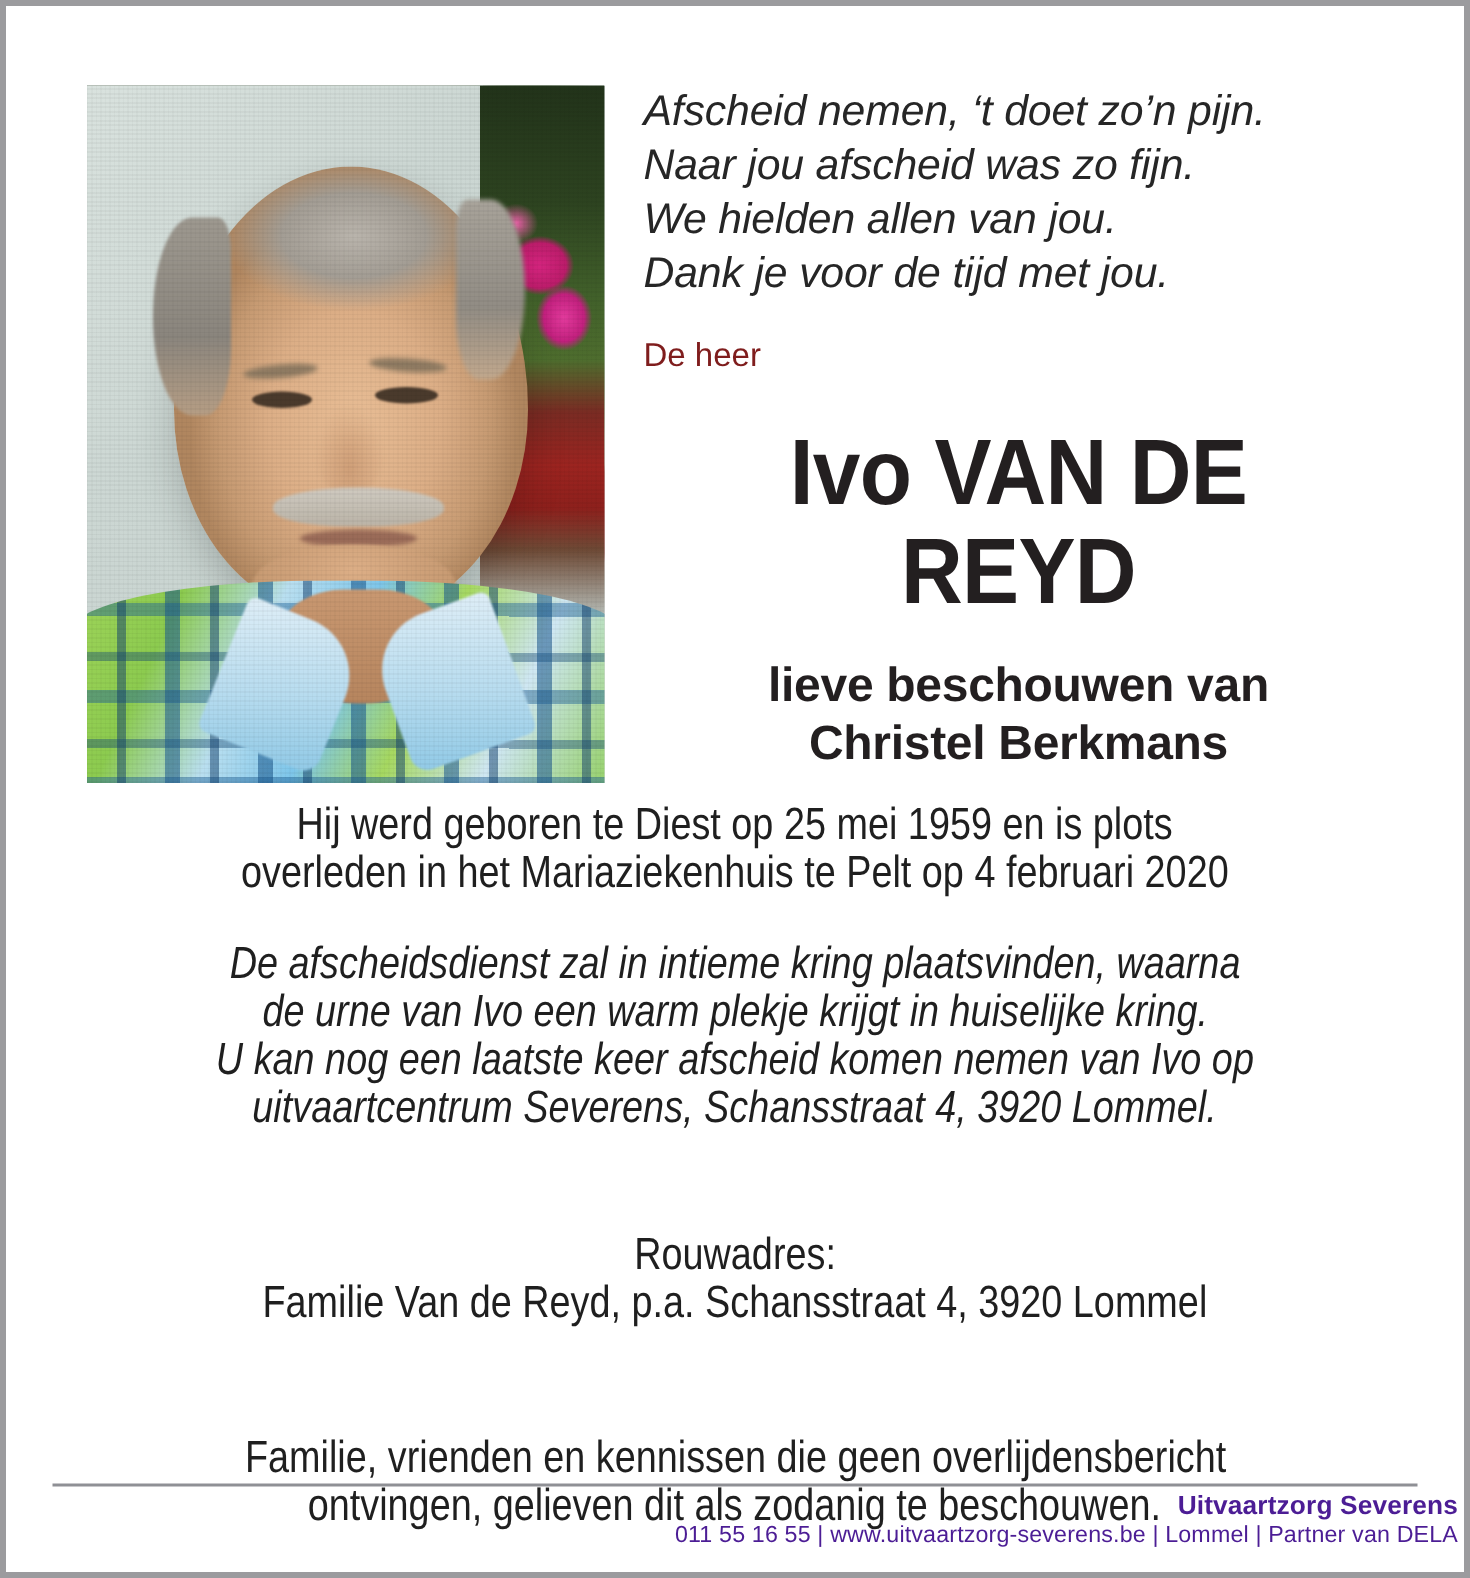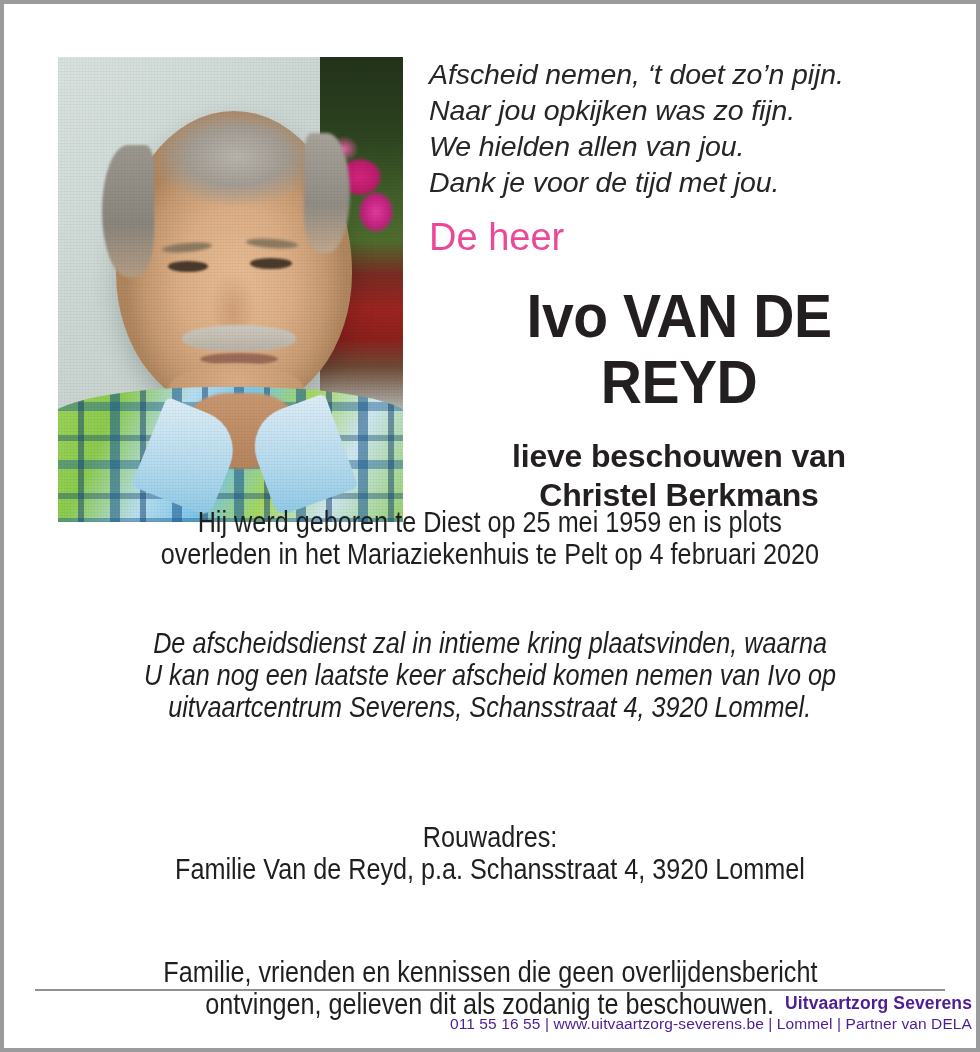--- a/index.html
+++ b/index.html
@@ -196,23 +196,23 @@
     font-style: italic;
     font-size: 28.5px;
     line-height: 36px;
     color: #262626;
     letter-spacing: -0.1px;
   }
   .poem div { white-space: nowrap; }
 
   .salutation {
     padding: 19px 0 0 5px;
-    font-size: 38px;
+    font-size: 22px;
     line-height: 36px;
-    color: #ec4899;
+    color: #7f1d1d;
   }
 
   .deceased-name {
     padding: 28px 0 0 0;
     text-align: center;
     font-family: "Liberation Sans Narrow", "Liberation Sans", sans-serif;
     font-weight: 700;
     font-size: 62px;
     line-height: 66px;
     letter-spacing: -0.5px;
@@ -241,21 +241,21 @@
     font-family: "Liberation Sans Narrow", "Liberation Sans", sans-serif;
     font-size: 30px;
     line-height: 32px;
   }
   .body-block div { white-space: nowrap; }
   .narrow {
     display: inline-block;
     transform: scaleX(0.84);
     transform-origin: center;
   }
-  .bd-birth   { top: 502px; }
+  .bd-birth   { top: 530px; }
   .bd-service { top: 623px; font-style: italic; }
   .bd-address { top: 817px; }
   .bd-notice  { top: 952px; }
 
   .emph { font-weight: 700; }
 
   
   .footer-rule {
     position: absolute;
     left: 31px;
@@ -313,21 +313,21 @@
         <div class="collar-l"></div>
         <div class="collar-r"></div>
         <div class="grain"></div>
       </div>
     </div>
 
     <div class="right-col">
 
       <div class="poem">
         <div>Afscheid nemen, ‘t doet zo’n pijn.</div>
-        <div>Naar jou opkijken was zo fijn.</div>
+        <div>Naar jou afscheid was zo fijn.</div>
         <div>We hielden allen van jou.</div>
         <div>Dank je voor de tijd met jou.</div>
       </div>
 
       <div class="salutation">De heer</div>
 
       <div class="deceased-name">Ivo VAN DE REYD</div>
 
       <div class="spouse">
         <div>lieve beschouwen van</div>
@@ -337,20 +337,21 @@
     </div>
   </div>
 
   <div class="body-block bd-birth">
     <div><span class="narrow">Hij werd geboren te Diest op 25 mei 1959 en is plots</span></div>
     <div><span class="narrow">overleden in het Mariaziekenhuis te Pelt op 4 februari 2020</span></div>
   </div>
 
   <div class="body-block bd-service">
     <div><span class="narrow">De afscheidsdienst zal in intieme kring plaatsvinden, waarna</span></div>
+    <div><span class="narrow">de urne van Ivo een warm plekje krijgt in huiselijke kring.</span></div>
     <div><span class="narrow">U kan nog een laatste keer afscheid komen nemen van Ivo op</span></div>
     <div><span class="narrow">uitvaartcentrum Severens, Schansstraat 4, 3920 Lommel.</span></div>
   </div>
 
   <div class="body-block bd-address">
     <div><span class="narrow">Rouwadres:</span></div>
     <div><span class="narrow">Familie Van de Reyd, p.a. Schansstraat 4,  3920 Lommel</span></div>
   </div>
 
   <div class="body-block bd-notice">

